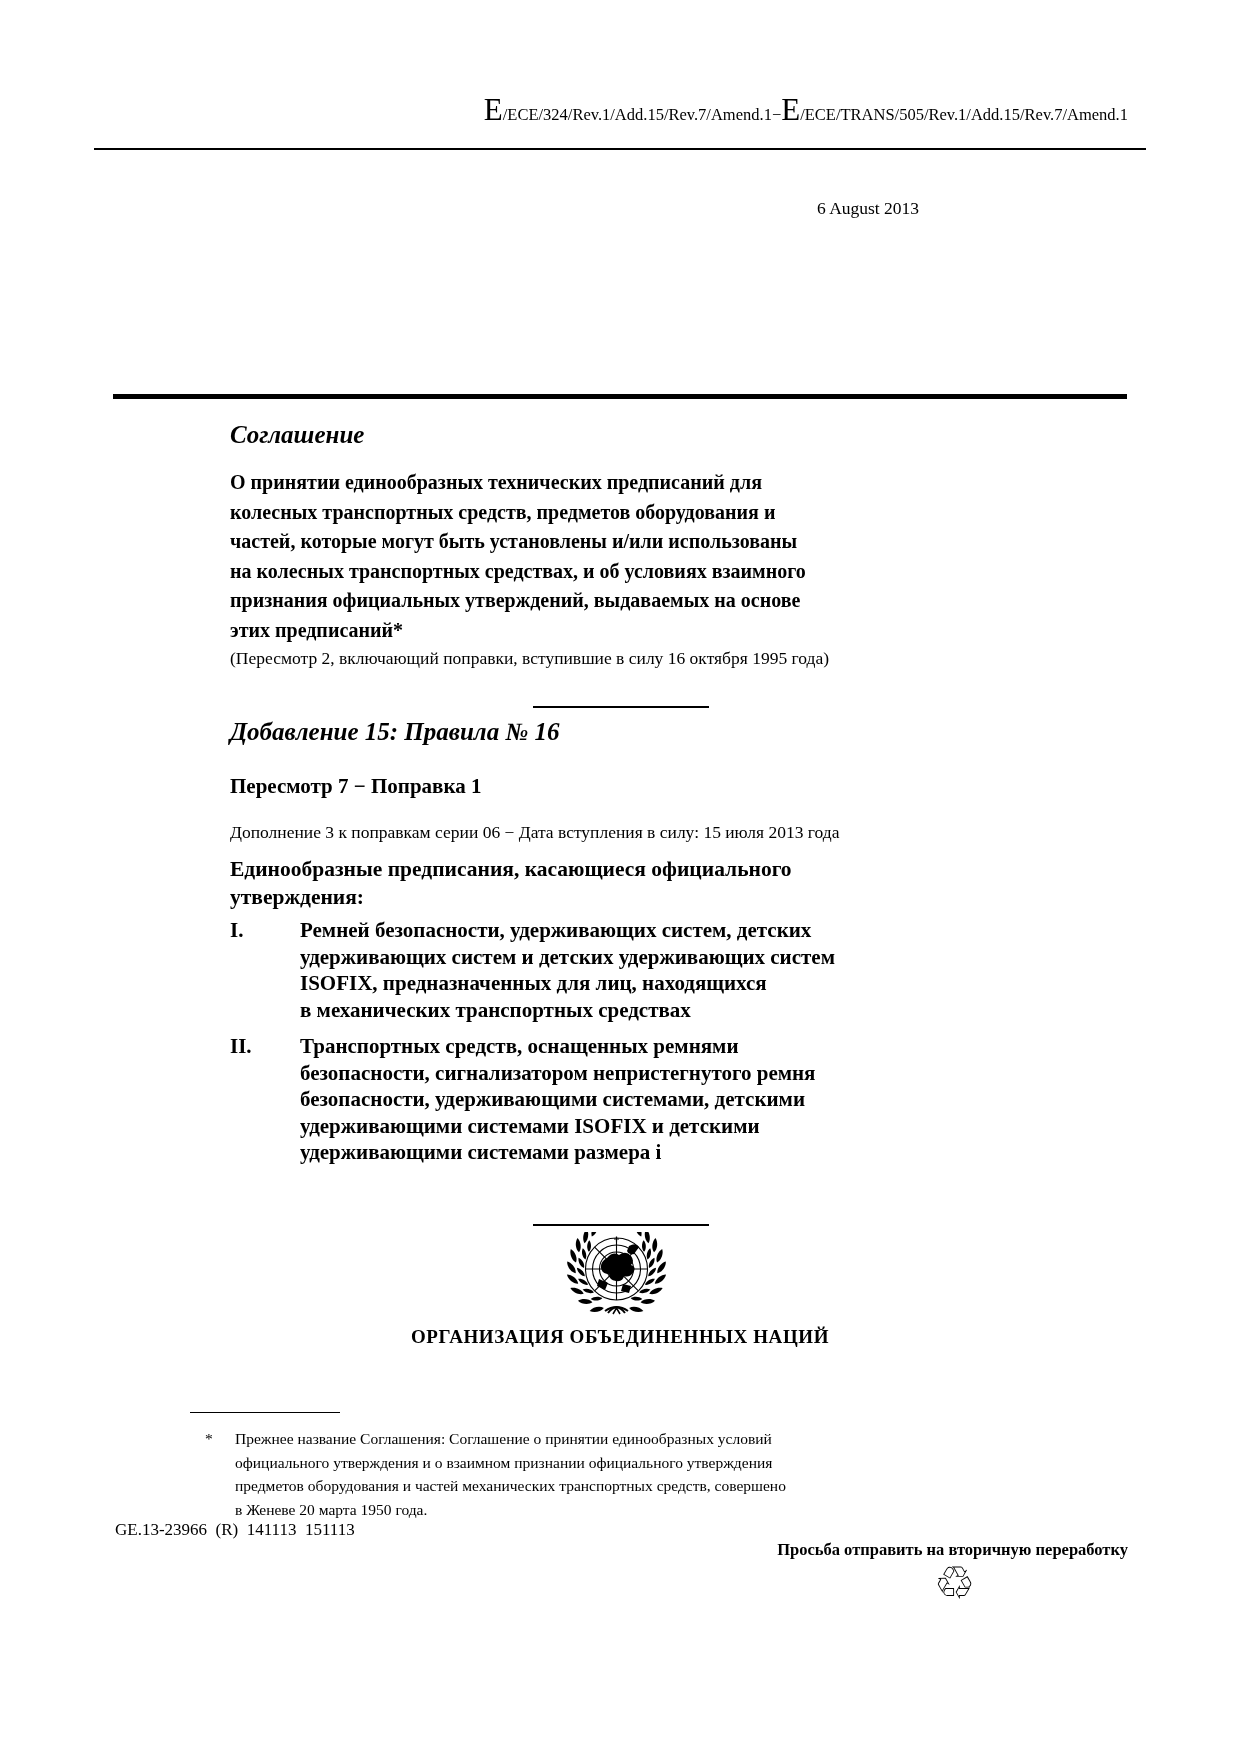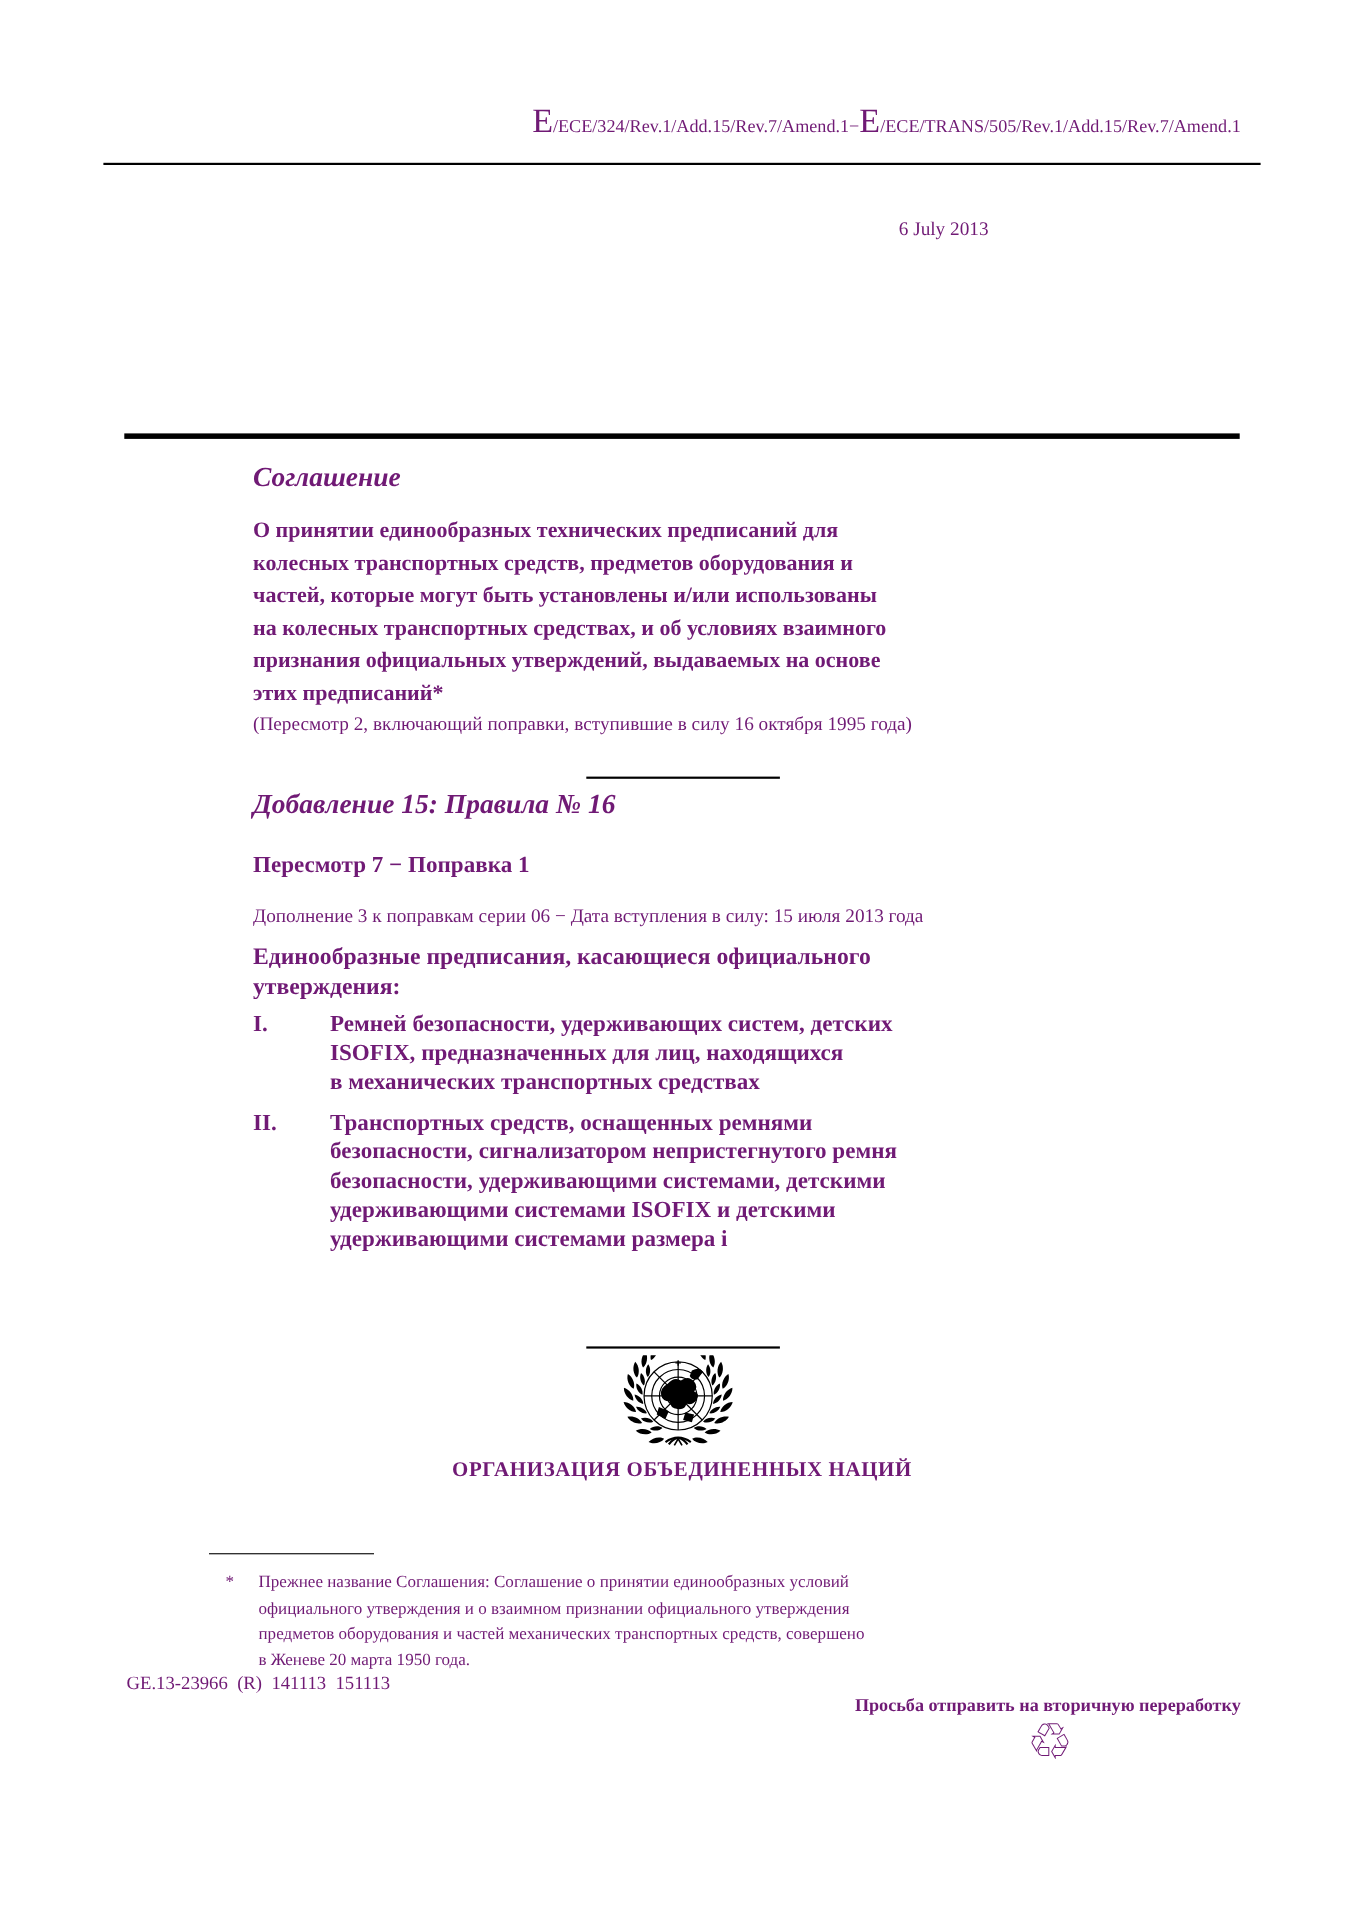--- a/index.html
+++ b/index.html
@@ -1,21 +1,21 @@
 <!DOCTYPE html>
 <html><head>
 <meta charset="utf-8">
 <style>
   html,body{margin:0;padding:0;background:#888;}
   .page{
     position:relative;
     width:1240px;height:1755px;
     margin:0 auto;
     background:#ffffff;
-    color:#701a75;
+    color:#000000;
     font-family:"Liberation Serif", serif;
     overflow:hidden;
   }
   .abs{position:absolute;}
   .nowrap{white-space:nowrap;}
 
   
   .doc-symbol{top:94px;right:112px;font-size:16.5px;text-align:right;}
   .doc-symbol .big-e{font-size:31px;line-height:1;}
   .top-rule{top:148px;left:94px;right:94px;border-top:2px solid #000;}
@@ -62,21 +62,21 @@
 </style>
 </head>
 <body>
 
 <div class="page">
 
   <div class="abs doc-symbol nowrap">
     <span class="big-e">E</span><span>/ECE/324/Rev.1/Add.15/Rev.7/Amend.1−</span><span class="big-e">E</span><span>/ECE/TRANS/505/Rev.1/Add.15/Rev.7/Amend.1</span>
   </div>
   <div class="abs top-rule"></div>
-  <div class="abs doc-date nowrap">6 July 2013</div>
+  <div class="abs doc-date nowrap">6 August 2013</div>
 
   <div class="abs thick-rule"></div>
 
   <div class="abs agreement-heading h1 nowrap">Соглашение</div>
   <div class="abs agreement-title lead">
     <div class="nowrap">О принятии единообразных технических предписаний для</div>
     <div class="nowrap">колесных транспортных средств, предметов оборудования и</div>
     <div class="nowrap">частей, которые могут быть установлены и/или использованы</div>
     <div class="nowrap">на колесных транспортных средствах, и об условиях взаимного</div>
     <div class="nowrap">признания официальных утверждений, выдаваемых на основе</div>
@@ -92,20 +92,21 @@
   <div class="abs subject">
     <div class="nowrap">Единообразные предписания, касающиеся официального</div>
     <div class="nowrap">утверждения:</div>
   </div>
 
   <div class="abs topic-list">
     <div class="topic-item">
       <div class="topic-numeral">I.</div>
       <div class="topic-lines">
         <div class="nowrap">Ремней безопасности, удерживающих систем, детских</div>
+        <div class="nowrap">удерживающих систем и детских удерживающих систем</div>
         <div class="nowrap">ISOFIX, предназначенных для лиц, находящихся</div>
         <div class="nowrap">в механических транспортных средствах</div>
       </div>
     </div>
     <div class="topic-item">
       <div class="topic-numeral">II.</div>
       <div class="topic-lines">
         <div class="nowrap">Транспортных средств, оснащенных ремнями</div>
         <div class="nowrap">безопасности, сигнализатором непристегнутого ремня</div>
         <div class="nowrap">безопасности, удерживающими системами, детскими</div>

